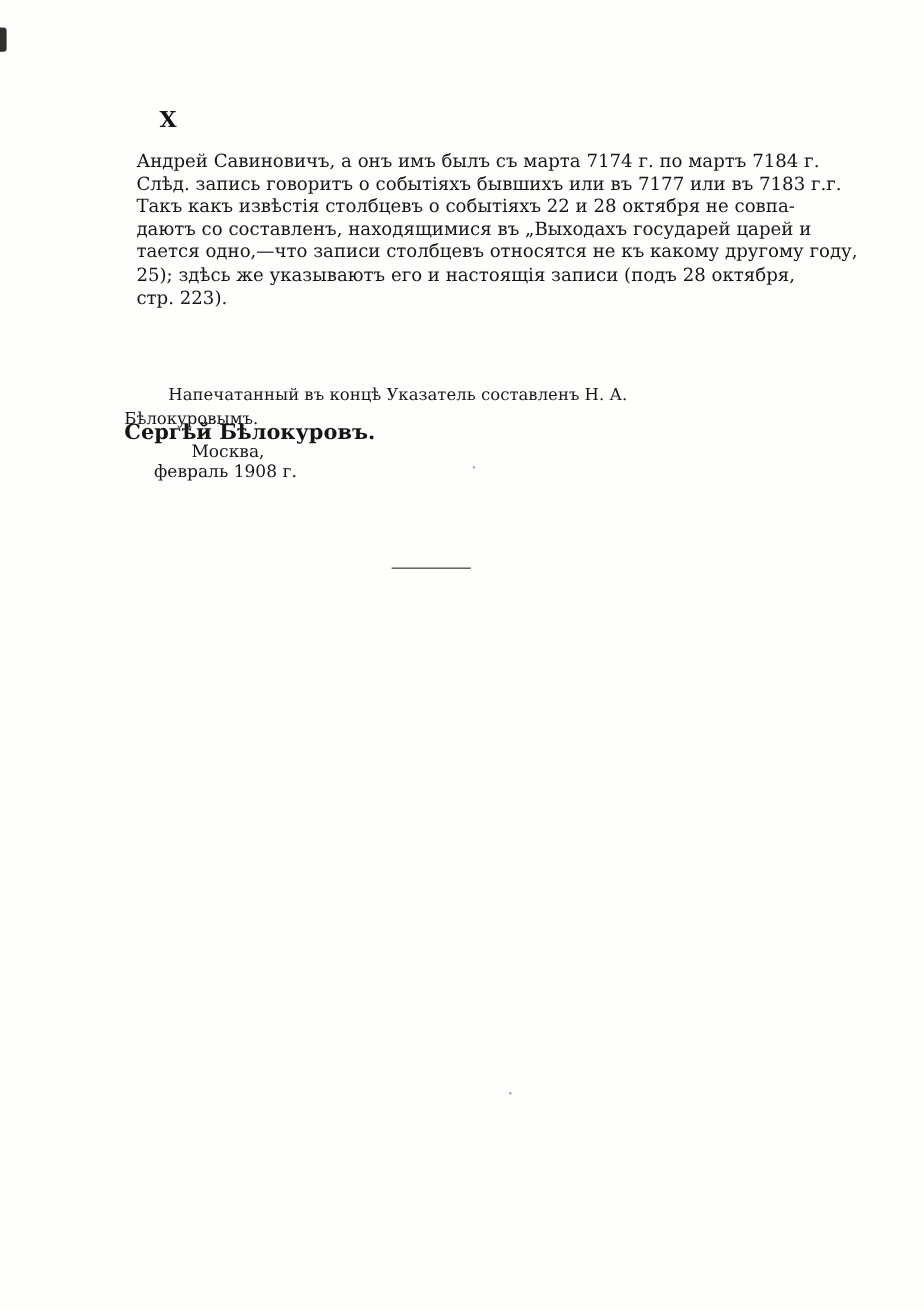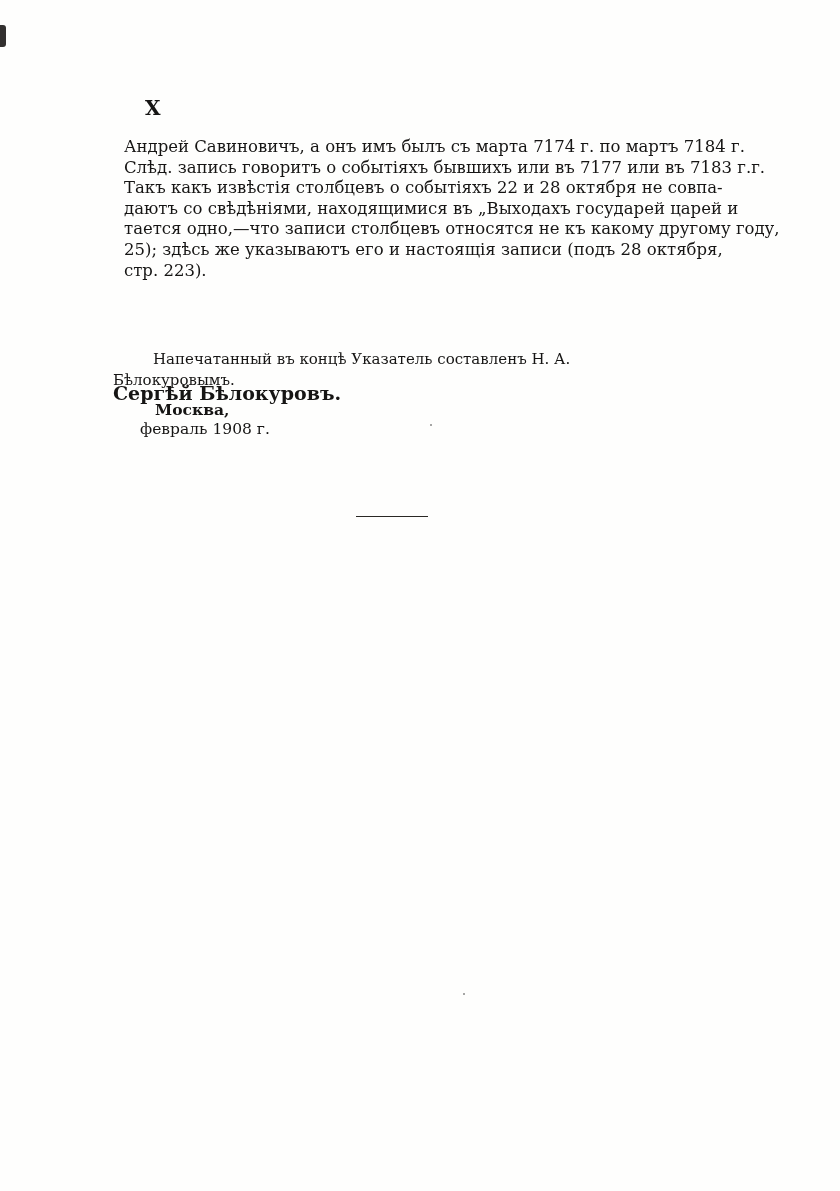--- a/index.html
+++ b/index.html
@@ -62,21 +62,21 @@
     box-sizing: border-box;
   }
   .place-date {
     position: absolute;
     left: 113px;
     top: 401px;
     width: 300px;
     font-size: 15.5px;
     line-height: 18.5px;
   }
-  .place-line { margin-left: 42px; font-weight: bold; }
+  .place-line { margin-left: 61px; }
   .date-line  { margin-left: 27px; }
   .end-rule {
     position: absolute;
     left: 356px;
     top: 516px;
     width: 72px;
     height: 0;
     border-top: 1.6px solid #2a2825;
   }
   .scan-mark-corner {
@@ -106,21 +106,21 @@
 <div class="page">
 
   <div class="scan-mark-corner"></div>
 
   <div class="page-number">X</div>
 
   <div class="body-text">
     <div class="line">Андрей Савиновичъ, а онъ имъ былъ съ марта 7174 г. по мартъ 7184 г.</div>
     <div class="line">Слѣд. запись говоритъ о событіяхъ бывшихъ или въ 7177 или въ 7183 г.г.</div>
     <div class="line">Такъ какъ извѣстія столбцевъ о событіяхъ 22 и 28 октября не совпа-</div>
-    <div class="line">даютъ со свѣдѣніями, находящимися въ „Выходахъ государей царей и</div>
+    <div class="line">даютъ со составленъ, находящимися въ „Выходахъ государей царей и</div>
     <div class="line">тается одно,—что записи столбцевъ относятся не къ какому другому году,</div>
     <div class="line">25); здѣсь же указываютъ его и настоящія записи (подъ 28 октября,</div>
     <div class="line last">стр. 223).</div>
   </div>
 
   <div class="para2">Напечатанный въ концѣ Указатель составленъ Н. А. Бѣлокуровымъ.</div>
 
   <div class="signature">Сергѣй Бѣлокуровъ.</div>
 
   <div class="place-date">

